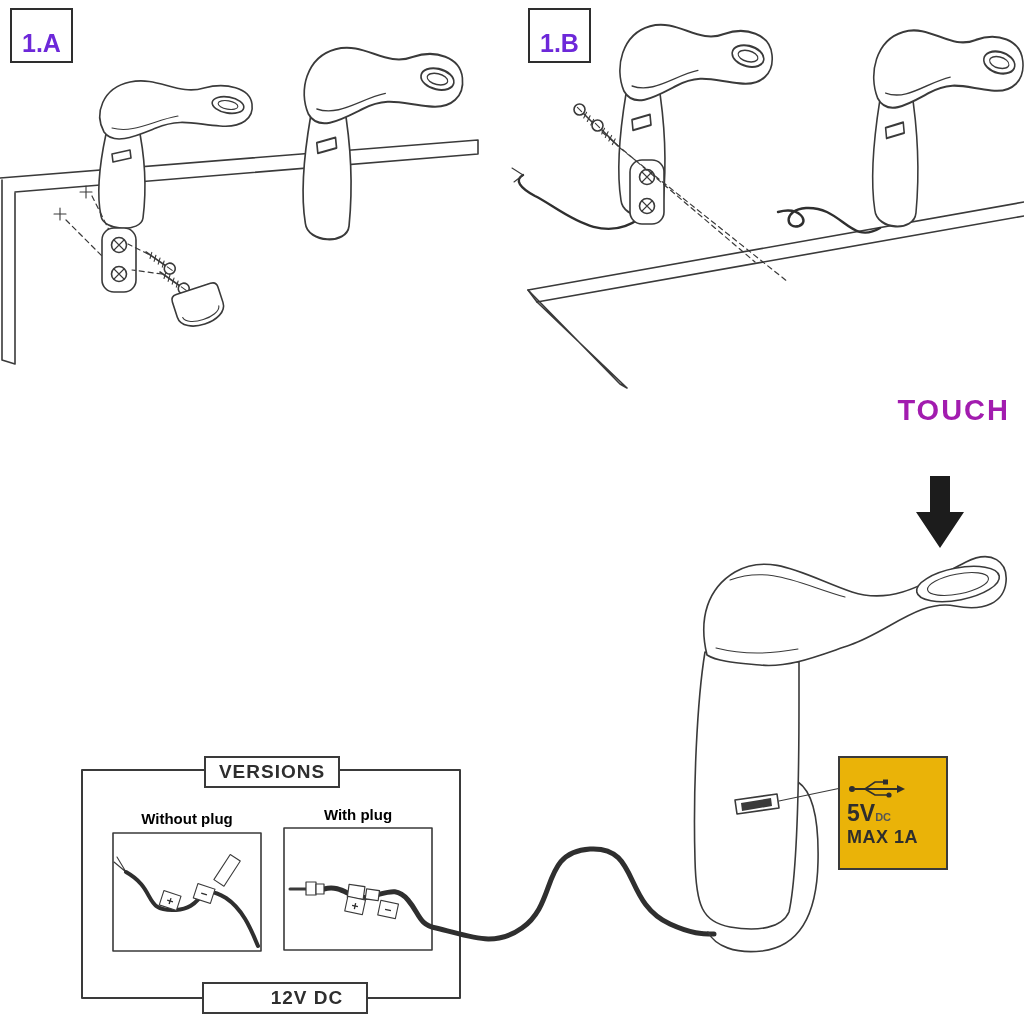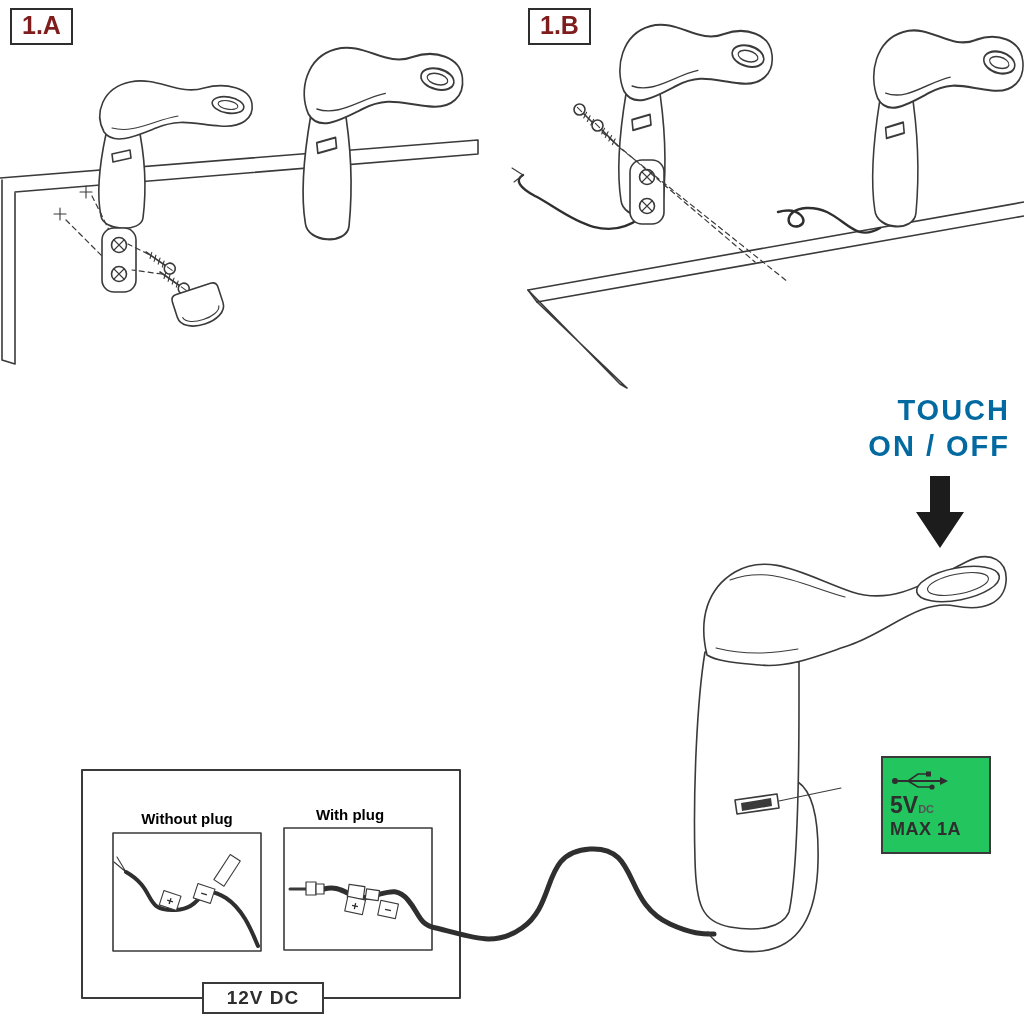--- a/index.html
+++ b/index.html
@@ -8,28 +8,28 @@
   svg.art{position:absolute;left:0;top:0;}
   .line{stroke:#3a3a3a;stroke-width:1.6;fill:none;stroke-linecap:round;stroke-linejoin:round;}
   .thin{stroke-width:1.1;}
   .dash{stroke-dasharray:5 4;stroke-width:1.2;}
   .fill-white{fill:#ffffff;stroke:#3a3a3a;stroke-width:1.6;stroke-linejoin:round;}
   .cable{stroke:#2f2f2f;stroke-width:5;fill:none;stroke-linecap:round;stroke-linejoin:round;}
   .cable-mid{stroke:#2f2f2f;stroke-width:4;fill:none;stroke-linecap:round;}
   .cable-thin{stroke:#2f2f2f;stroke-width:2.4;fill:none;stroke-linecap:round;}
   .tagtext{font-family:"Liberation Sans",sans-serif;font-size:12px;font-weight:bold;fill:#2e2e2e;text-anchor:middle;}
   .overlay{position:absolute;}
-  .step-box{border:2px solid #2e2e2e;background:#fff;padding:1px 10px 3px 10px;
-            font-size:25px;font-weight:600;color:#7f1d1d;}
+  .step-box{border:2px solid #2e2e2e;background:#fff;padding:19px 10px 3px 10px;
+            font-size:25px;font-weight:600;color:#6d28d9;}
   .touch{width:190px;text-align:right;font-size:29px;font-weight:bold;letter-spacing:2px;
-         color:#0369a1;line-height:1.25;}
+         color:#a21caf;line-height:1.25;}
   .frame-label{border:2px solid #3a3a3a;background:#fff;display:flex;align-items:center;
                justify-content:center;font-weight:bold;color:#2e2e2e;}
   .sub-label{font-size:15px;font-weight:bold;text-align:center;color:#000000;}
-  .callout{border:2px solid #3a3a3a;background:#22c55e;padding:12px 7px;color:#2e2e2e;margin-left:43px;}
+  .callout{border:2px solid #3a3a3a;background:#eab308;padding:20px 7px;color:#2e2e2e;}
   .callout .volt{font-size:23px;font-weight:bold;line-height:1;}
   .callout .volt small{font-size:11px;font-weight:bold;color:#555;}
   .callout .max{font-size:18px;font-weight:bold;margin-top:2px;letter-spacing:0.5px;}
 </style>
 </head>
 <body>
 
 <div class="canvas">
 
 <svg class="art" width="1024" height="1024" viewBox="0 0 1024 1024">
@@ -157,28 +157,28 @@
   <path class="line thin" d="M779,801 L841,788"></path>
 
   <polygon fill="#1c1c1c" points="930,476 950,476 950,512 964,512 940,548 916,512 930,512"></polygon>
 </svg>
 
 <div class="overlay step-box" style="left:10px;top:8px;">1.A</div>
 <div class="overlay step-box" style="left:528px;top:8px;">1.B</div>
 
 <div class="overlay touch" style="left:820px;top:392px;">
   <div>TOUCH</div>
-  <div>ON / OFF</div>
 </div>
 
+<div class="overlay frame-label" style="left:204px;top:756px;width:132px;height:28px;font-size:19px;letter-spacing:1px;">VERSIONS</div>
 
 <div class="overlay sub-label" style="left:113px;top:810px;width:148px;">Without plug</div>
-<div class="overlay sub-label" style="left:276px;top:806px;width:148px;">With plug</div>
+<div class="overlay sub-label" style="left:284px;top:806px;width:148px;">With plug</div>
 
-<div class="overlay frame-label" style="left:202px;top:982px;width:118px;height:28px;font-size:19px;letter-spacing:1px;">12V DC</div>
+<div class="overlay frame-label" style="left:202px;top:982px;width:118px;height:28px;font-size:19px;letter-spacing:1px;padding-left:44px;">12V DC</div>
 
 <div class="overlay callout" style="left:838px;top:756px;width:92px;">
   <svg width="62" height="20" viewBox="0 0 62 20">
     <circle cx="5" cy="11" r="3" fill="#2e2e2e"></circle>
     <path d="M8,11 H50" stroke="#2e2e2e" stroke-width="1.8" fill="none"></path>
     <polygon points="50,7 58,11 50,15" fill="#2e2e2e"></polygon>
     <path d="M18,11 L28,4 H38 M18,11 L28,17 H40" stroke="#2e2e2e" stroke-width="1.6" fill="none"></path>
     <rect x="36" y="1.5" width="5" height="5" fill="#2e2e2e"></rect>
     <circle cx="42" cy="17" r="2.6" fill="#2e2e2e"></circle>
   </svg>

